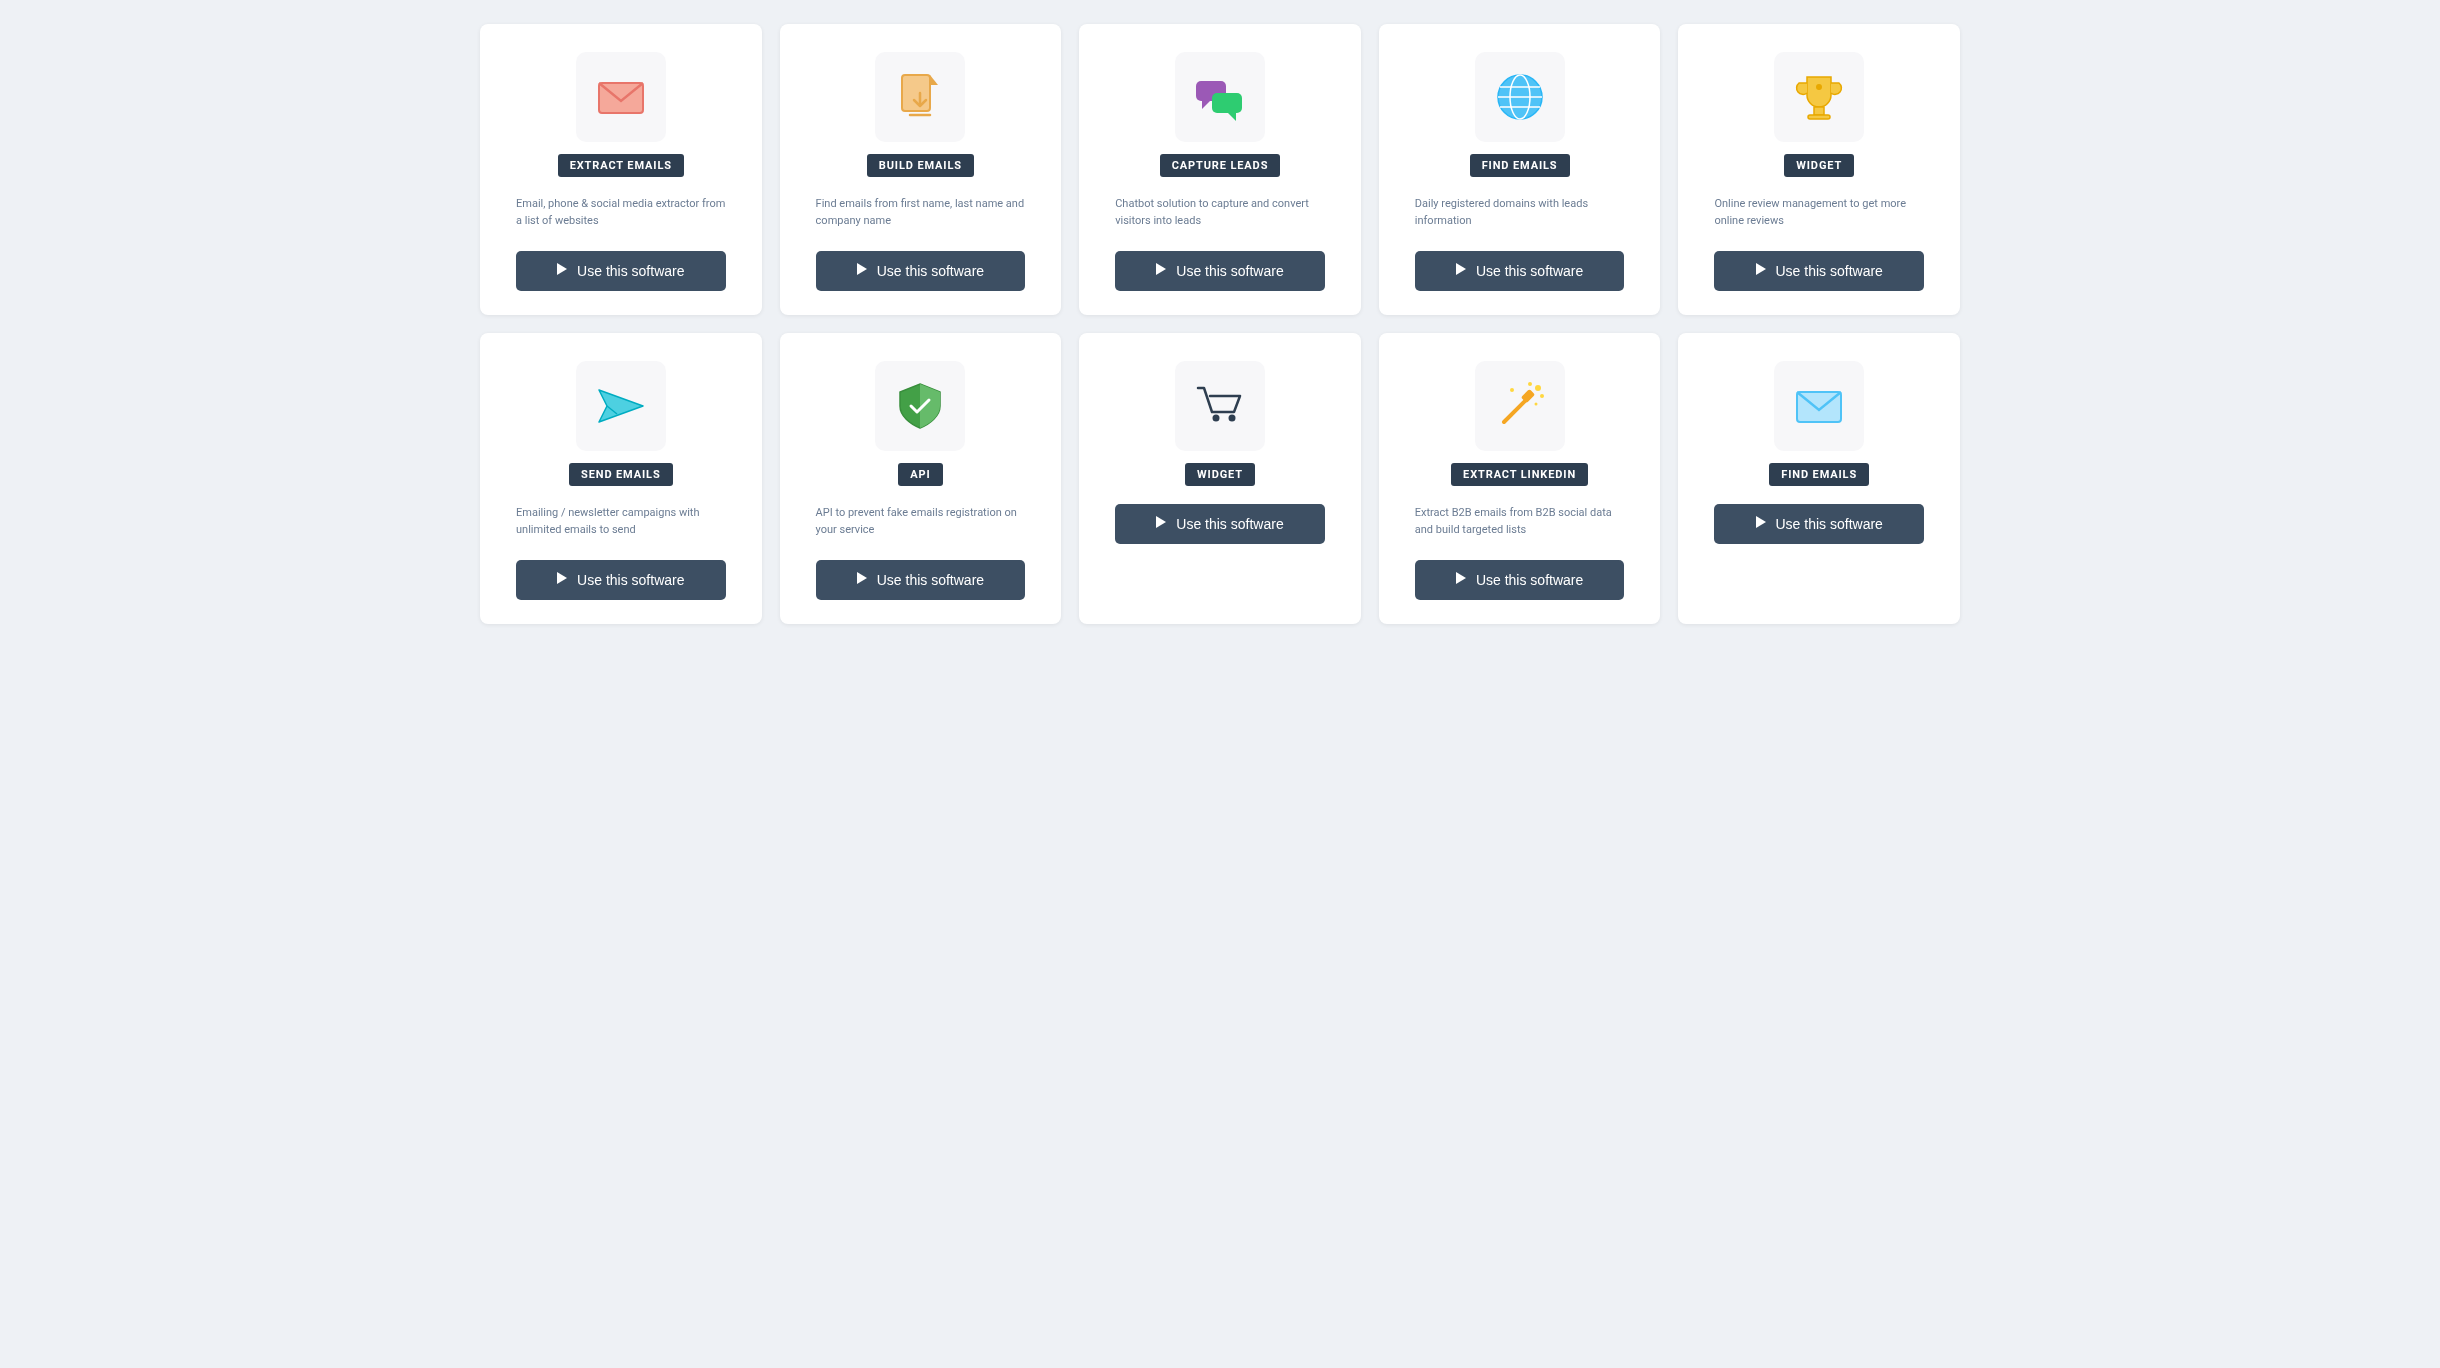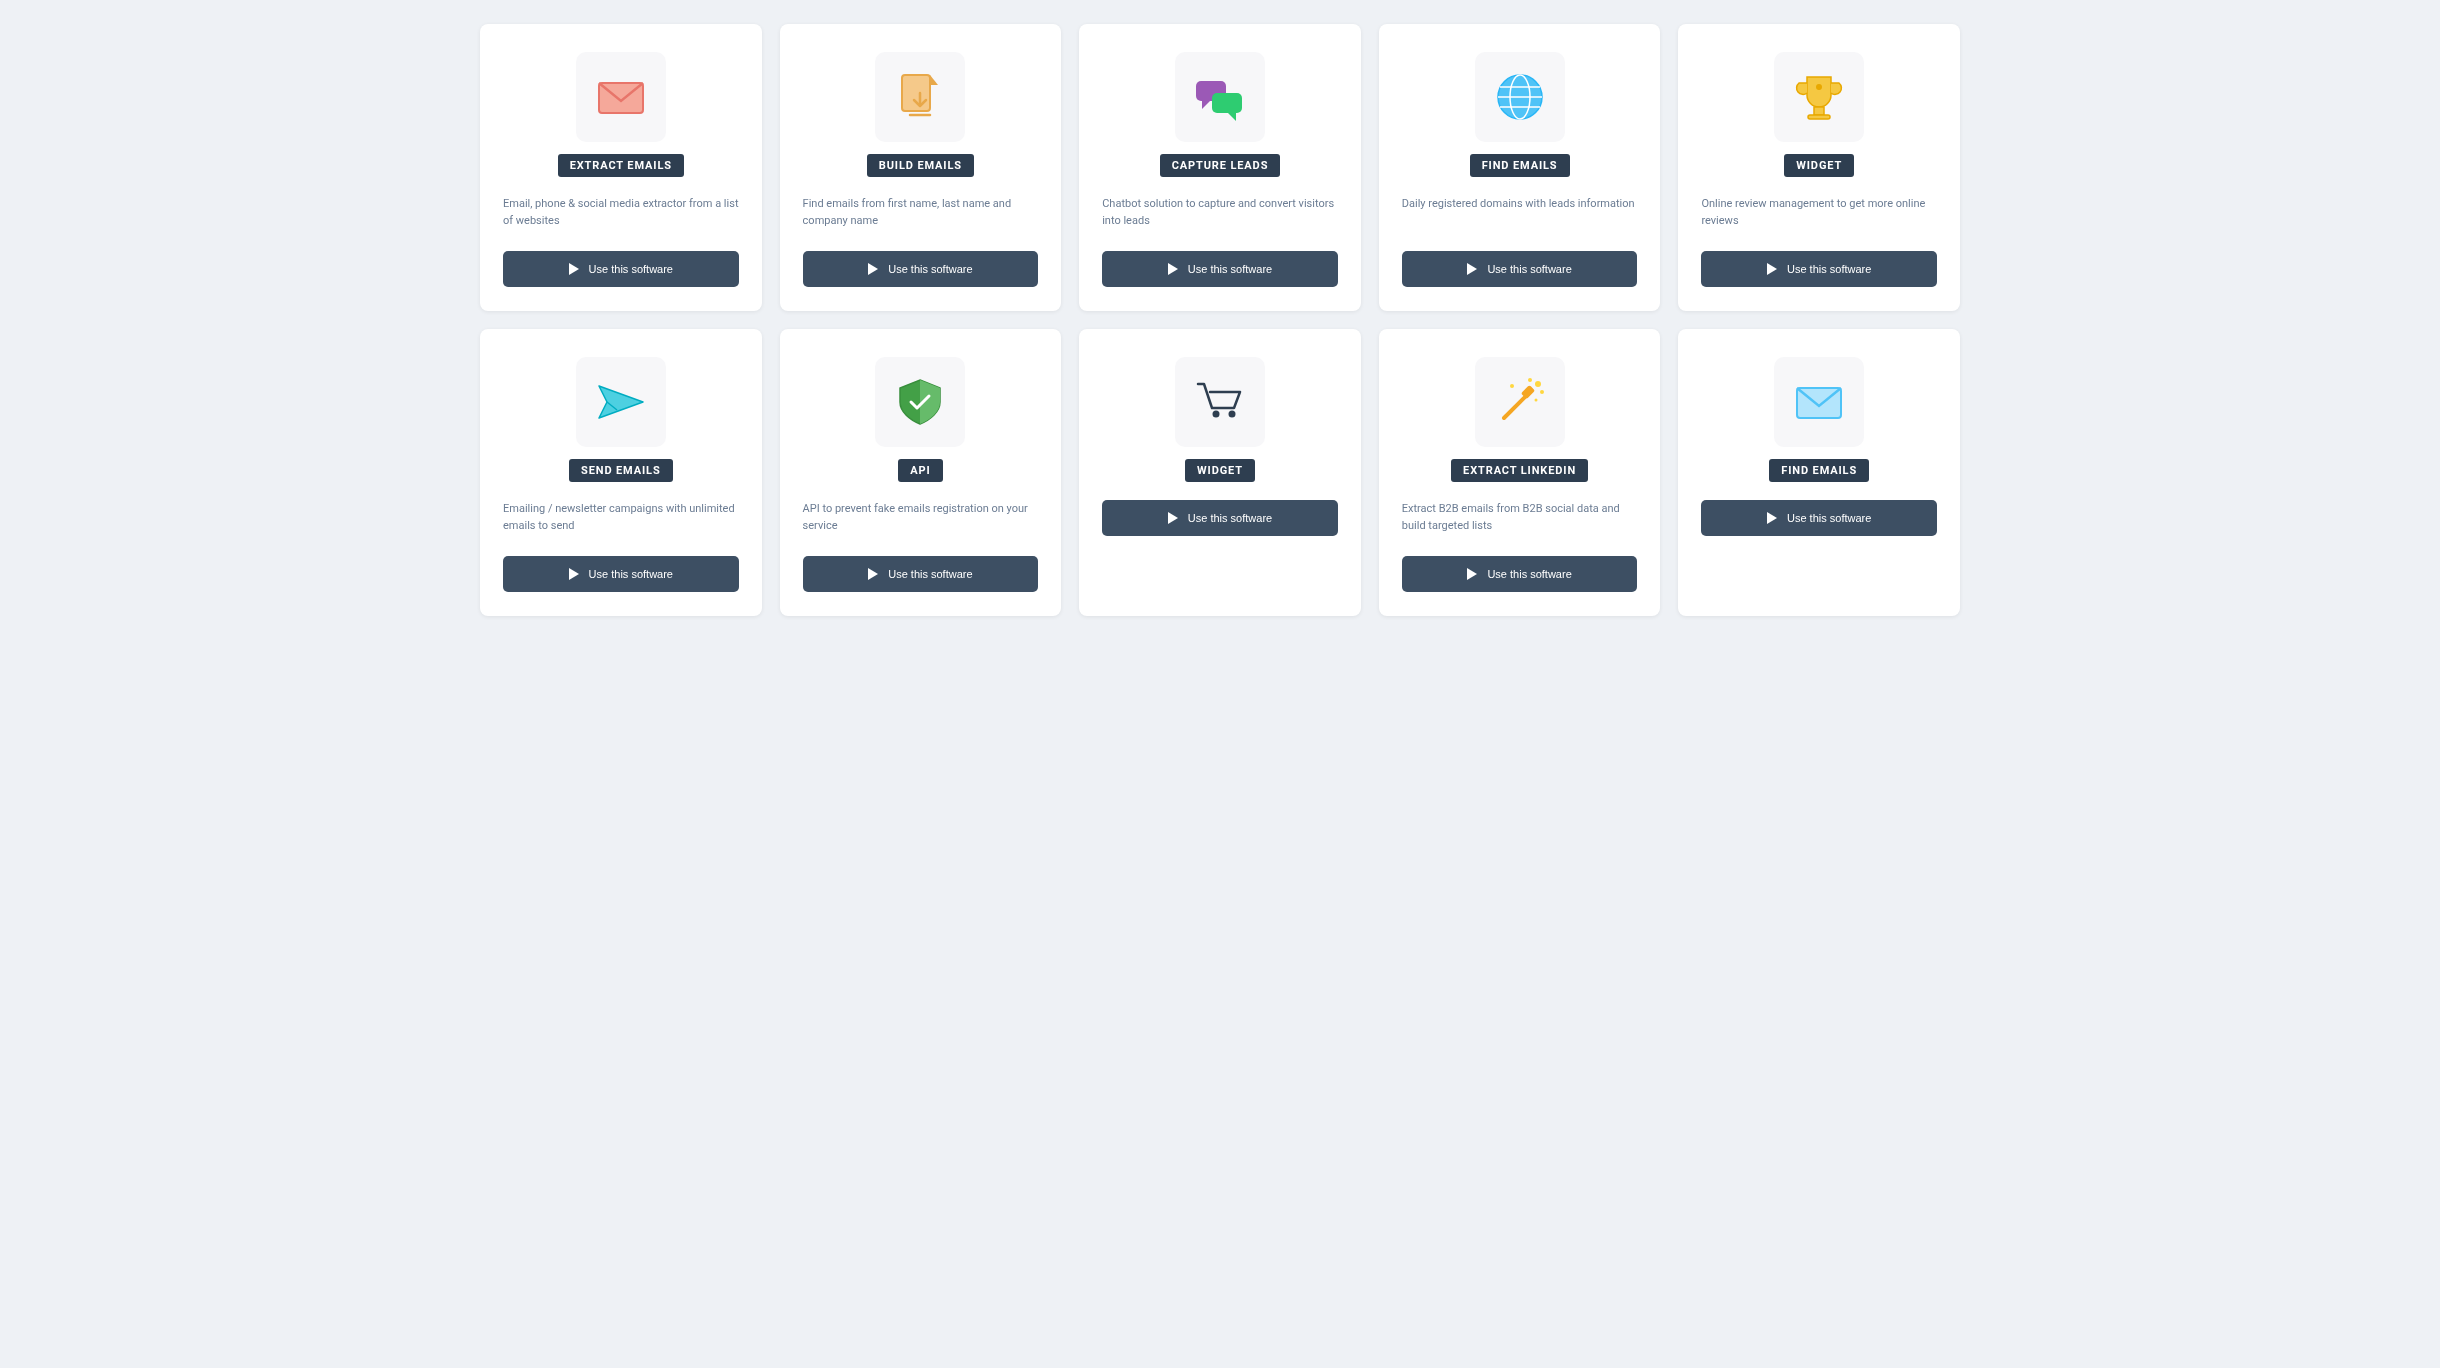--- a/index.html
+++ b/index.html
@@ -15,21 +15,21 @@
       display: grid;
       grid-template-columns: repeat(5, 1fr);
       gap: 18px;
       max-width: 1480px;
       margin: 0 auto;
     }
 
     .card {
       background: #fff;
       border-radius: 8px;
-      padding: 28px 23px 24px;
+      padding: 28px 36px 24px;
       display: flex;
       flex-direction: column;
       align-items: flex-start;
       box-shadow: 0 1px 4px rgba(0,0,0,0.07);
     }
 
     .card-icon-wrap {
       background: #f7f7f9;
       border-radius: 10px;
       width: 90px;
@@ -66,25 +66,25 @@
       flex: 1;
       margin-bottom: 22px;
     }
 
     .use-btn {
       background: #3d4f63;
       color: #fff;
       border: none;
       border-radius: 5px;
       padding: 12px 20px;
-      font-size: 11px;
+      font-size: 14px;
       font-weight: 500;
       cursor: pointer;
       display: flex;
-      align-items: center;
+      align-items: flex-start;
       gap: 10px;
       width: 100%;
       justify-content: center;
     }
 
     .play-icon {
       width: 0;
       height: 0;
       border-style: solid;
       border-width: 6px 0 6px 10px;

